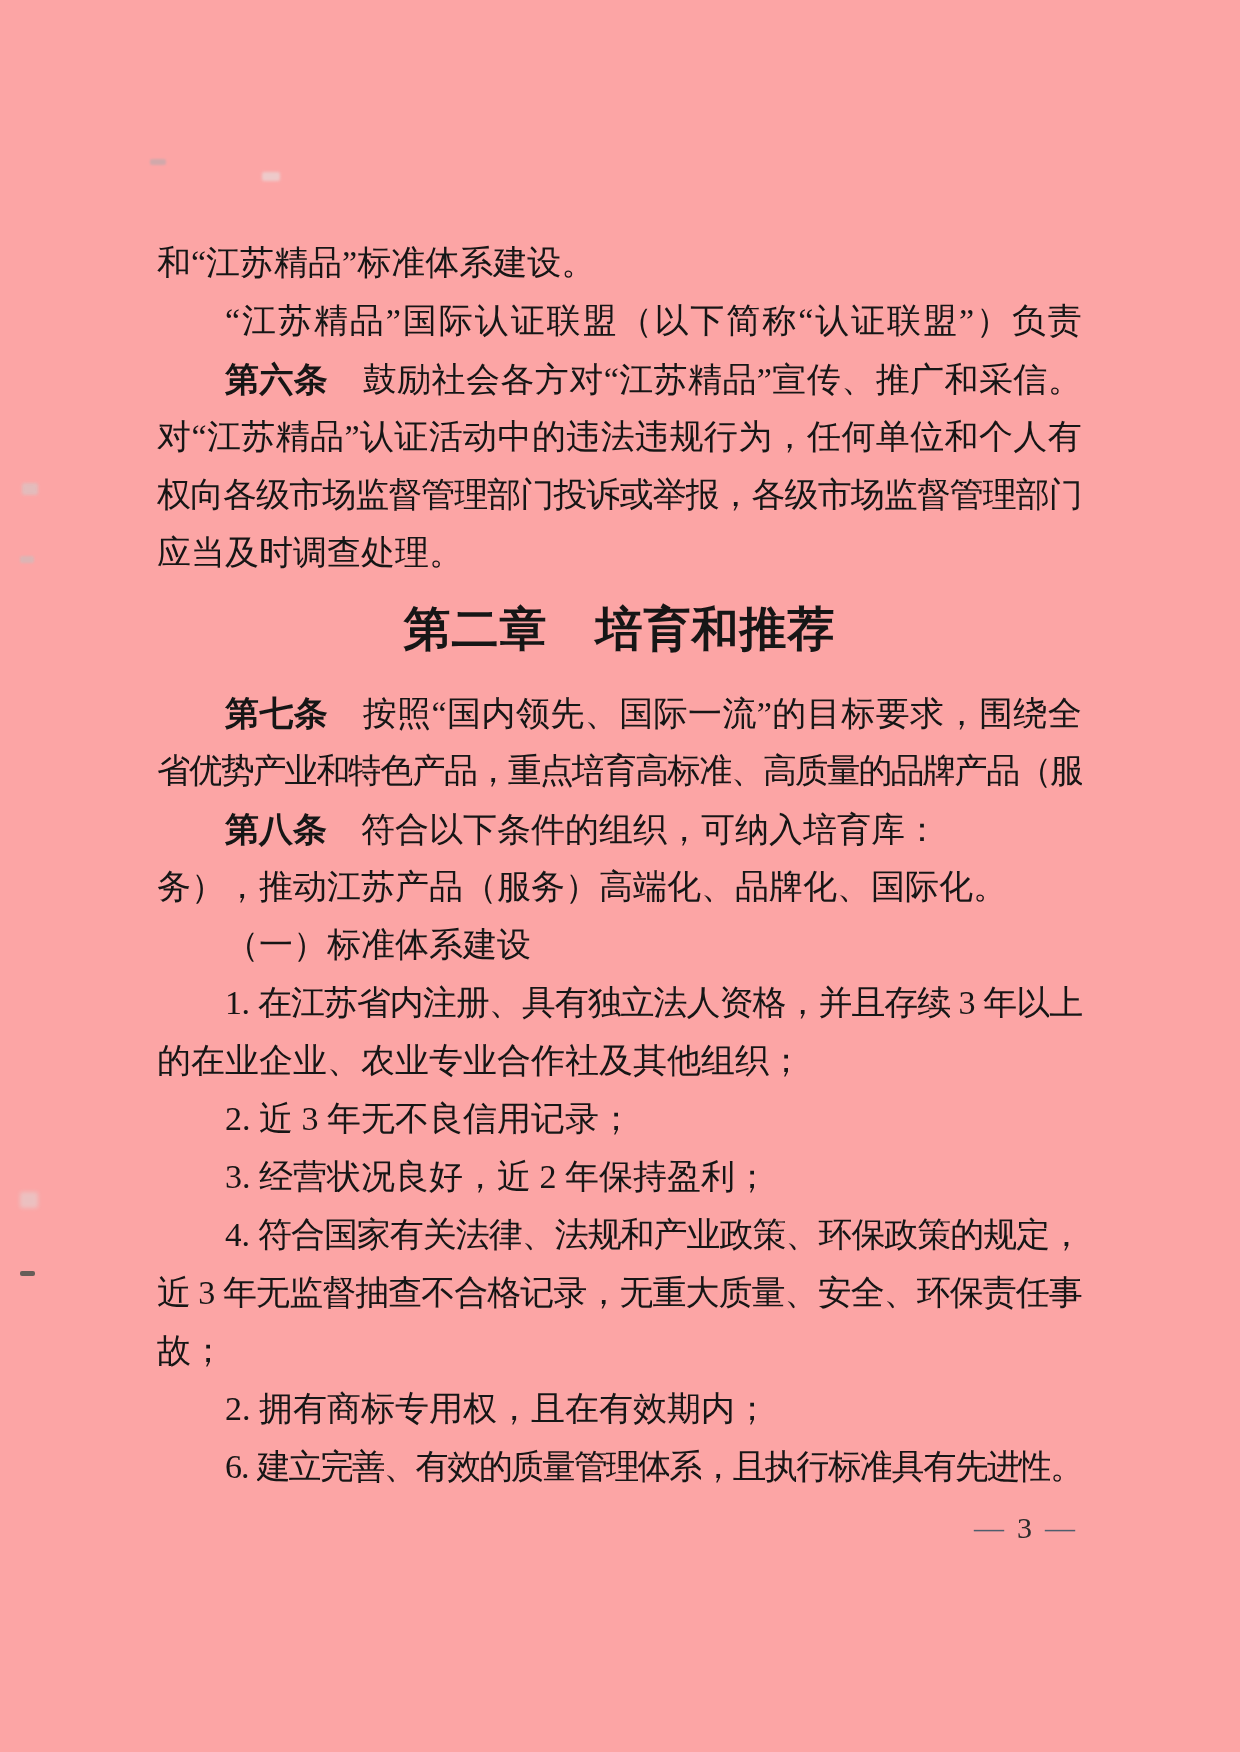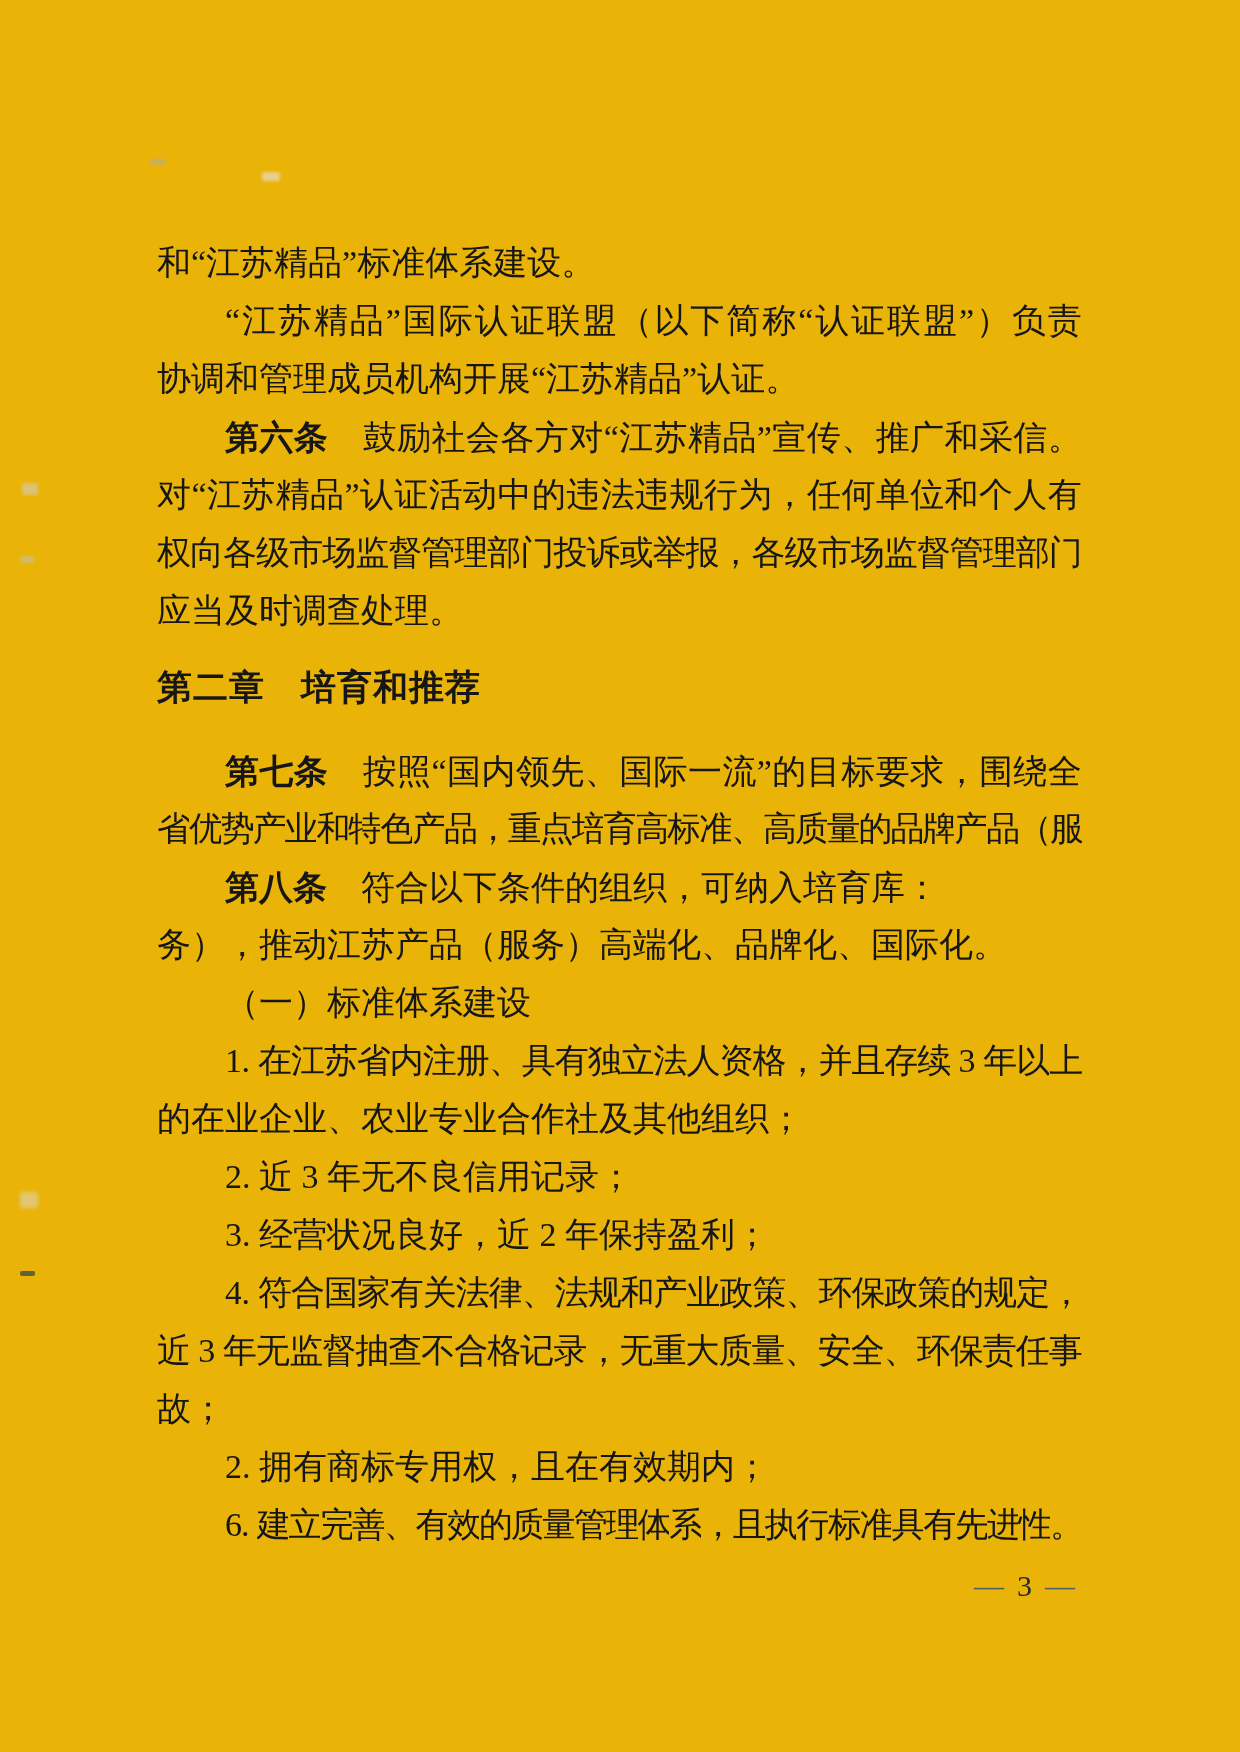--- a/index.html
+++ b/index.html
@@ -40,22 +40,22 @@
     overflow: hidden;
   }
   .b {
     font-family: "Liberation Sans", "DejaVu Sans", sans-serif;
     font-weight: 700;
   }
   .chapter-heading {
     height: 58px;
     line-height: 58px;
     margin: 18px 0 26px 0;
-    text-align: left;
-    font-size: 35px;
+    text-align: center;
+    font-size: 47px;
     font-weight: 700;
     font-family: "Liberation Sans", "DejaVu Sans", sans-serif;
     letter-spacing: 1px;
   }
   .page-number {
     margin-top: 14px;
     height: 36px;
     line-height: 36px;
     display: flex;
     justify-content: flex-end;
@@ -71,34 +71,33 @@
   .a1 { left: 150px; top: 159px; width: 16px; height: 6px; background: #a7abb0; opacity: .5; filter: blur(1px); }
   .a2 { left: 262px; top: 172px; width: 18px; height: 9px; background: #e4e4e4; opacity: .6; filter: blur(1.5px); }
   .a3 { left: 22px; top: 483px; width: 16px; height: 12px; background: #cfcfcf; opacity: .55; filter: blur(1.5px); }
   .a4 { left: 20px; top: 556px; width: 14px; height: 7px; background: #c2c2c2; opacity: .55; filter: blur(1px); }
   .a5 { left: 20px; top: 1192px; width: 18px; height: 16px; background: #dcdcdc; opacity: .5; filter: blur(2px); }
   .a6 { left: 20px; top: 1271px; width: 15px; height: 5px; background: #434c46; opacity: .8; filter: blur(.5px); }
 </style>
 </head>
 <body>
 
-<div class="page" style="background: #eab308; color: rgb(22, 22, 22);">
+<div class="page" style="background: #fca5a5; color: rgb(22, 22, 22);">
 
   <div class="artifact a1"></div>
   <div class="artifact a2"></div>
   <div class="artifact a3"></div>
   <div class="artifact a4"></div>
   <div class="artifact a5"></div>
   <div class="artifact a6"></div>
 
   <main class="content">
 
     <div class="line"><span>和“江苏精品”标准体系建设。</span></div>
       <div class="line indent jline"><span>“</span><span>江</span><span>苏</span><span>精</span><span>品</span><span>”</span><span>国</span><span>际</span><span>认</span><span>证</span><span>联</span><span>盟</span><span>（</span><span>以</span><span>下</span><span>简</span><span>称</span><span>“</span><span>认</span><span>证</span><span>联</span><span>盟</span><span>”</span><span>）</span><span>负</span><span>责</span></div>
-      <div class="line"><span>协调和管理成员机构开展“江苏精品”认证。</span></div>
       <div class="line indent jline"><span class="b">第</span><span class="b">六</span><span class="b">条</span><span>　</span><span>鼓</span><span>励</span><span>社</span><span>会</span><span>各</span><span>方</span><span>对</span><span>“</span><span>江</span><span>苏</span><span>精</span><span>品</span><span>”</span><span>宣</span><span>传</span><span>、</span><span>推</span><span>广</span><span>和</span><span>采</span><span>信</span><span>。</span></div>
       <div class="line jline"><span>对</span><span>“</span><span>江</span><span>苏</span><span>精</span><span>品</span><span>”</span><span>认</span><span>证</span><span>活</span><span>动</span><span>中</span><span>的</span><span>违</span><span>法</span><span>违</span><span>规</span><span>行</span><span>为</span><span>，</span><span>任</span><span>何</span><span>单</span><span>位</span><span>和</span><span>个</span><span>人</span><span>有</span></div>
       <div class="line jline"><span>权</span><span>向</span><span>各</span><span>级</span><span>市</span><span>场</span><span>监</span><span>督</span><span>管</span><span>理</span><span>部</span><span>门</span><span>投</span><span>诉</span><span>或</span><span>举</span><span>报</span><span>，</span><span>各</span><span>级</span><span>市</span><span>场</span><span>监</span><span>督</span><span>管</span><span>理</span><span>部</span><span>门</span></div>
       <div class="line"><span>应当及时调查处理。</span></div>
       <div class="chapter-heading"><span class="b">第二章　培育和推荐</span></div>
       <div class="line indent jline"><span class="b">第</span><span class="b">七</span><span class="b">条</span><span>　</span><span>按</span><span>照</span><span>“</span><span>国</span><span>内</span><span>领</span><span>先</span><span>、</span><span>国</span><span>际</span><span>一</span><span>流</span><span>”</span><span>的</span><span>目</span><span>标</span><span>要</span><span>求</span><span>，</span><span>围</span><span>绕</span><span>全</span></div>
       <div class="line jline"><span>省</span><span>优</span><span>势</span><span>产</span><span>业</span><span>和</span><span>特</span><span>色</span><span>产</span><span>品</span><span>，</span><span>重</span><span>点</span><span>培</span><span>育</span><span>高</span><span>标</span><span>准</span><span>、</span><span>高</span><span>质</span><span>量</span><span>的</span><span>品</span><span>牌</span><span>产</span><span>品</span><span>（</span><span>服</span></div>
       <div class="line indent"><span class="b">第八条</span><span>　符合以下条件的组织，可纳入培育库：</span></div>
       <div class="line"><span>务），推动江苏产品（服务）高端化、品牌化、国际化。</span></div>
       <div class="line indent"><span>（一）标准体系建设</span></div>

